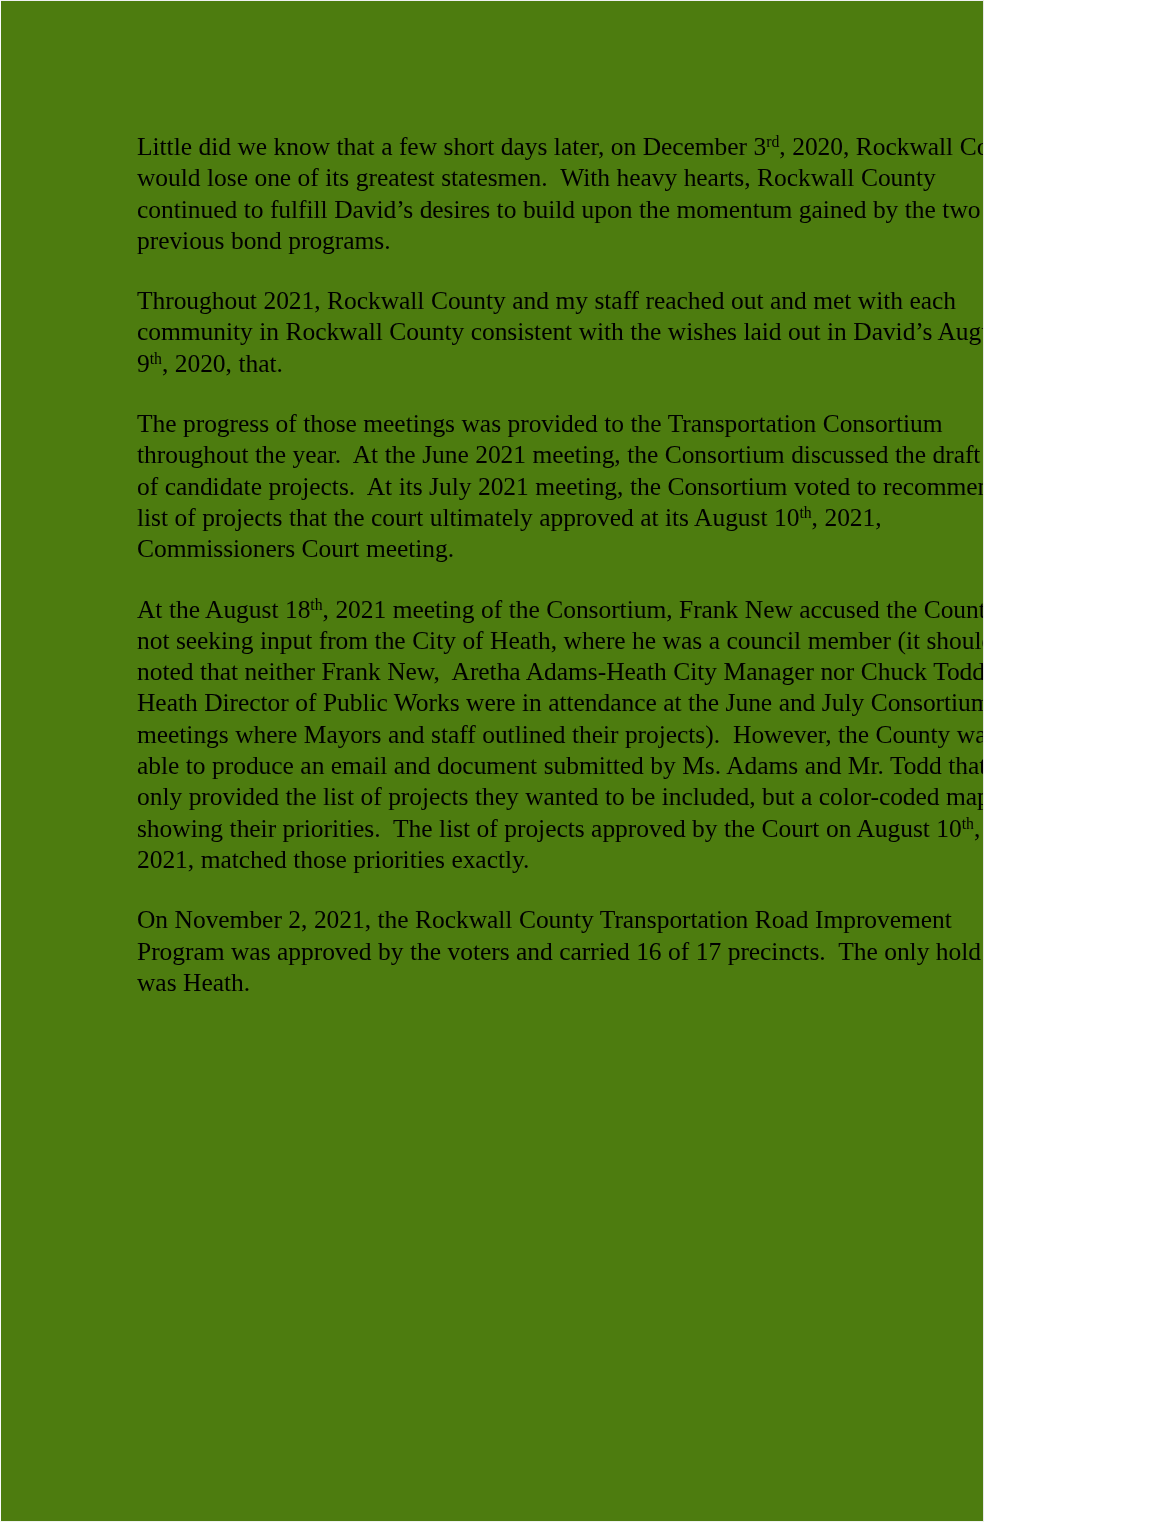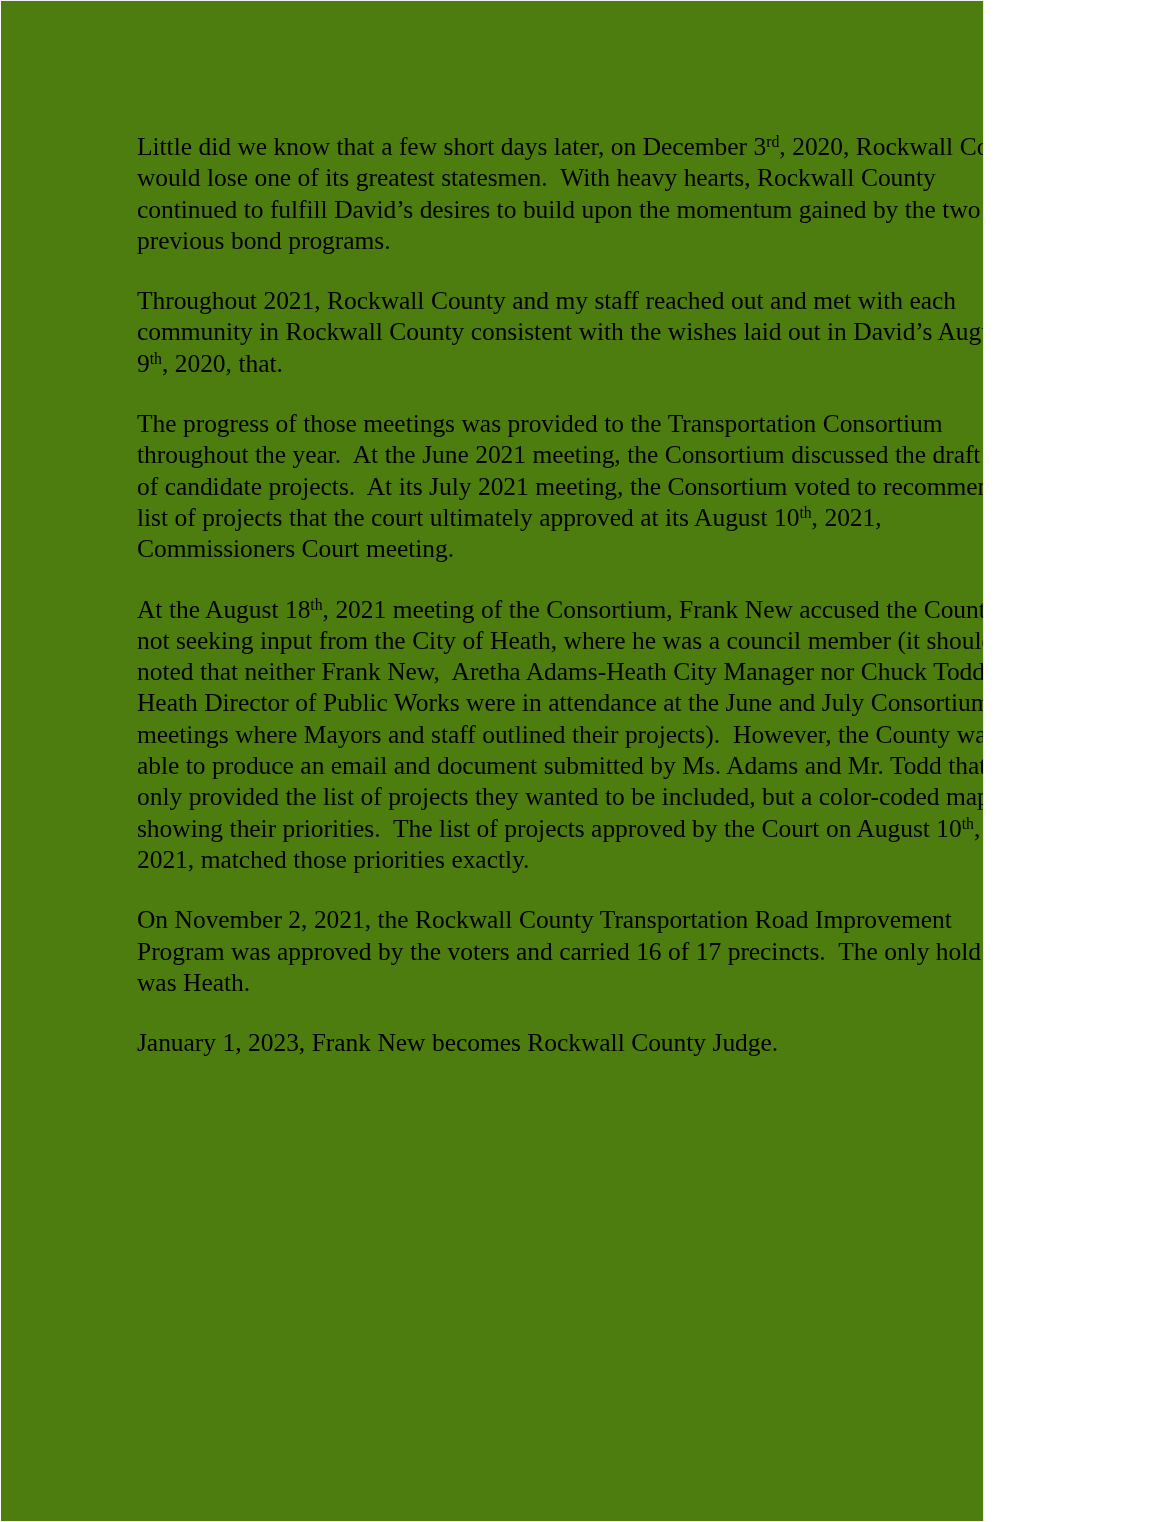--- a/index.html
+++ b/index.html
@@ -56,15 +56,14 @@
 <body>
 
 <div class="page">
   <div class="doc-body">
 
   <p class="para"><span>Little did we know that a few short days later, on December 3</span><sup class="ord">rd</sup><span>, 2020, Rockwall County would lose one of its greatest statesmen.  With heavy hearts, Rockwall County continued to fulfill David’s desires to build upon the momentum gained by the two previous bond programs.</span></p>
       <p class="para"><span>Throughout 2021, Rockwall County and my staff reached out and met with each community in Rockwall County consistent with the wishes laid out in David’s August 9</span><sup class="ord">th</sup><span>, 2020, that.</span></p>
       <p class="para"><span>The progress of those meetings was provided to the Transportation Consortium throughout the year.  At the June 2021 meeting, the Consortium discussed the draft list of candidate projects.  At its July 2021 meeting, the Consortium voted to recommend a list of projects that the court ultimately approved at its August 10</span><sup class="ord">th</sup><span>, 2021, Commissioners Court meeting.</span></p>
       <p class="para"><span>At the August 18</span><sup class="ord">th</sup><span>, 2021 meeting of the Consortium, Frank New accused the County of not seeking input from the City of Heath, where he was a council member (it should be noted that neither Frank New,  Aretha Adams-Heath City Manager nor Chuck Todd-Heath Director of Public Works were in attendance at the June and July Consortium meetings where Mayors and staff outlined their projects).  However, the County was able to produce an email and document submitted by Ms. Adams and Mr. Todd that not only provided the list of projects they wanted to be included, but a color-coded map showing their priorities.  The list of projects approved by the Court on August 10</span><sup class="ord">th</sup><span>, 2021, matched those priorities exactly.</span></p>
       <p class="para"><span>On November 2, 2021, the Rockwall County Transportation Road Improvement Program was approved by the voters and carried 16 of 17 precincts.  The only hold out was Heath.</span></p>
-      <p class="para"><span>January 1, 2023, Frank New becomes Rockwall County Judge.</span></p>
     </div>
 </div>
 
 </body></html>

